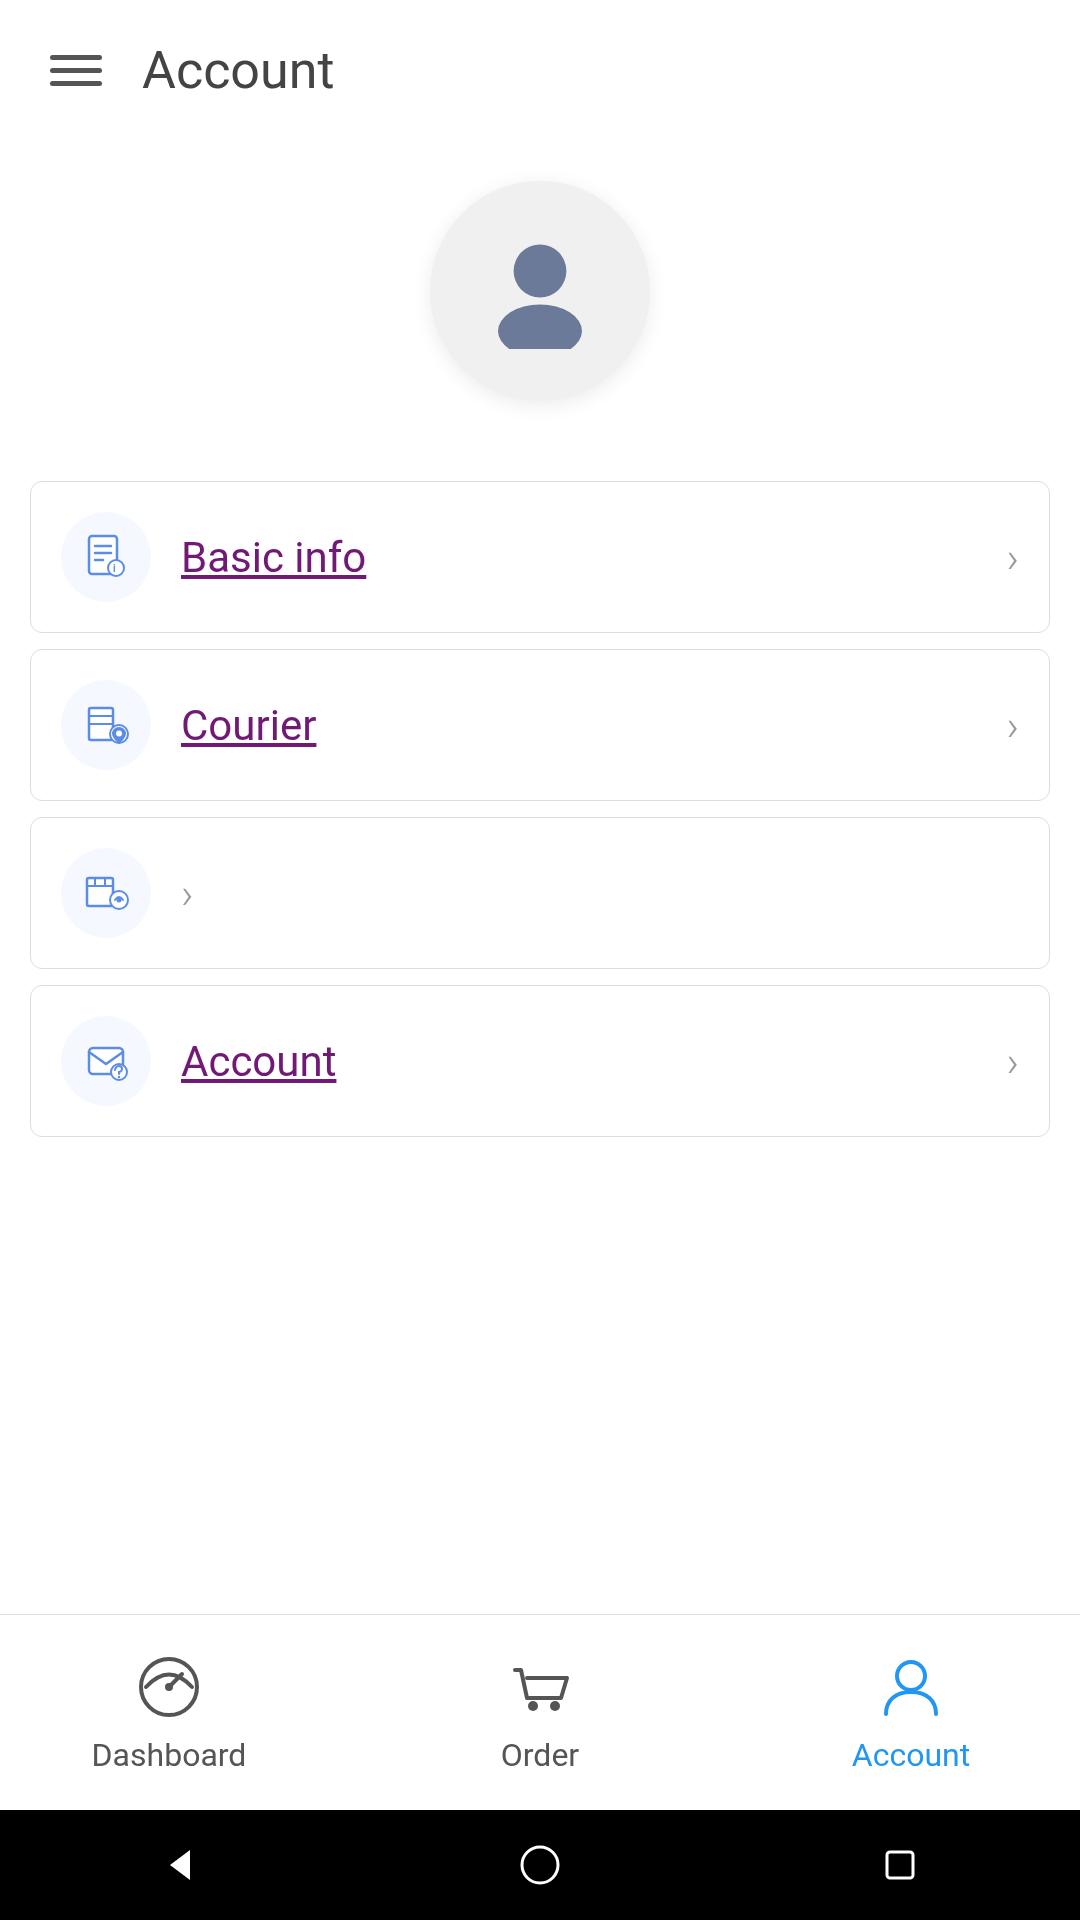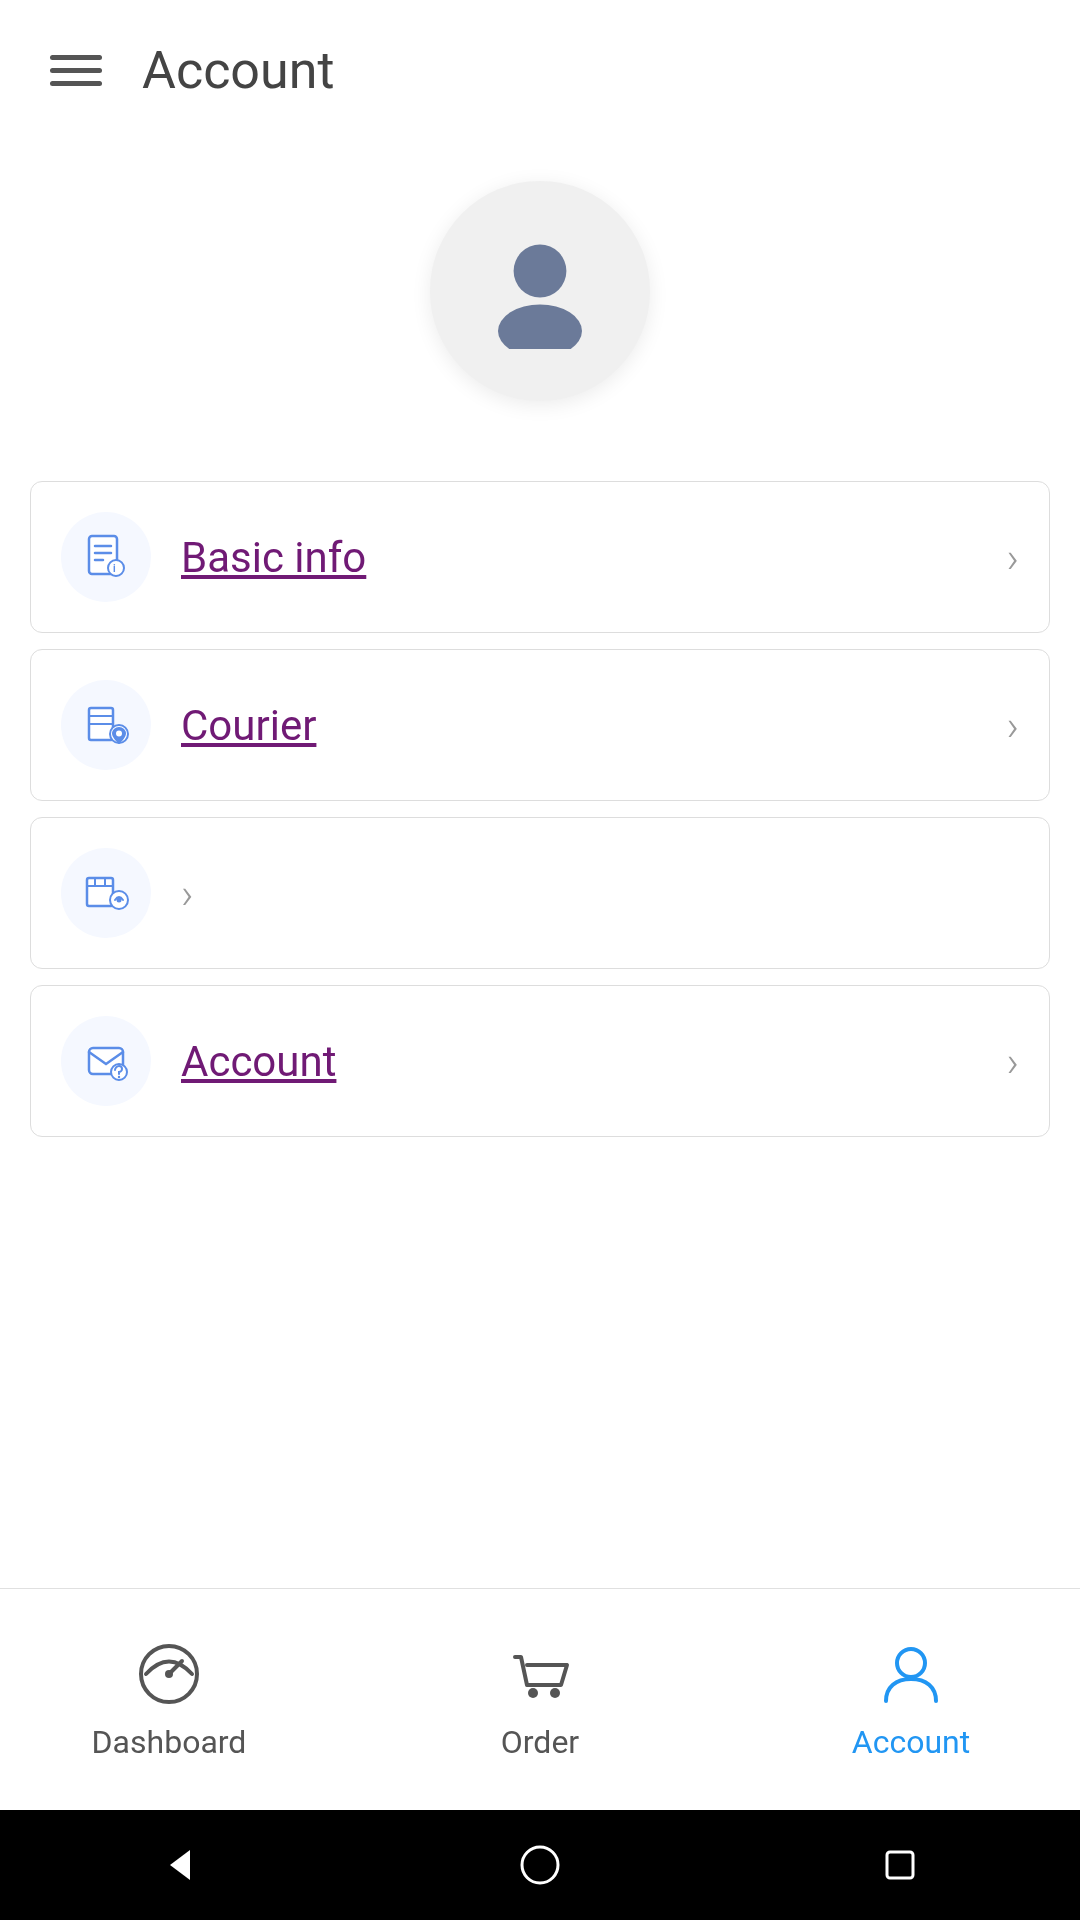--- a/index.html
+++ b/index.html
@@ -117,21 +117,21 @@
     }
 
     .chevron-right {
       color: #999;
       font-size: 42px;
       font-weight: 300;
     }
 
     
     .bottom-nav {
-      height: 222px;
+      height: 196px;
       display: flex;
       border-top: 1px solid #e0e0e0;
       background: #fff;
       gap: 33px;
     }
 
     .nav-item {
       flex: 1;
       display: flex;
       flex-direction: column;

